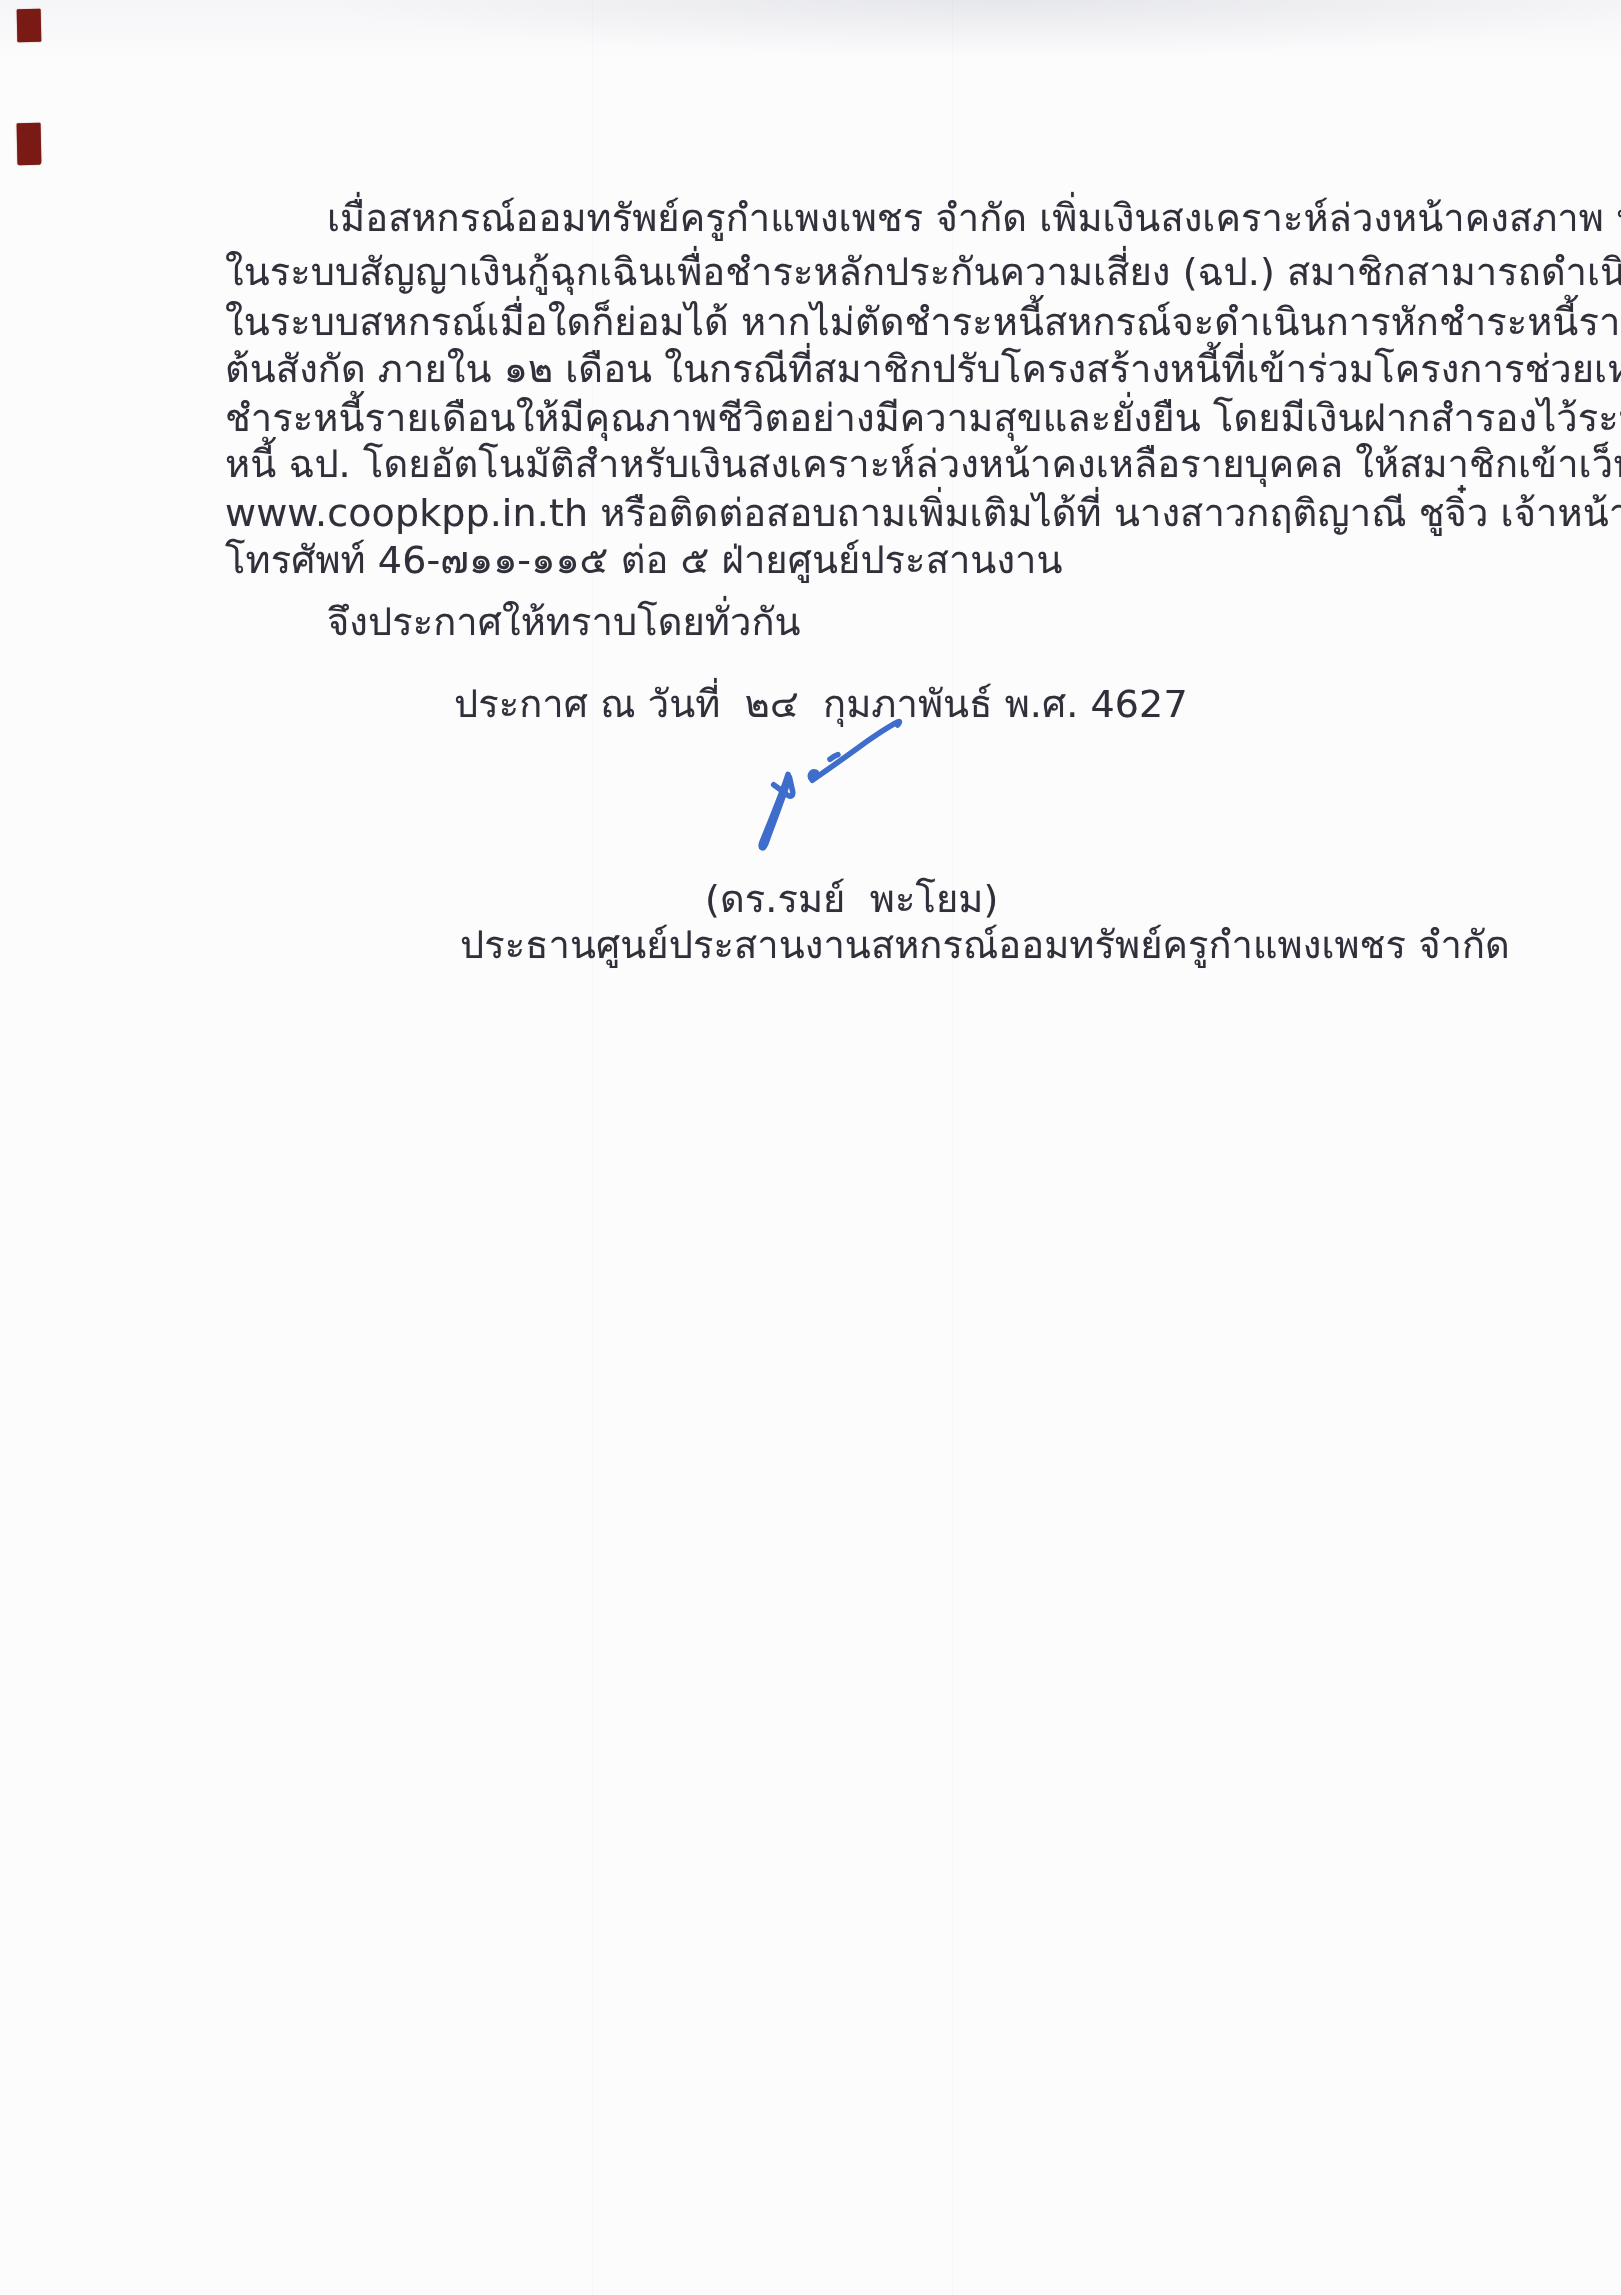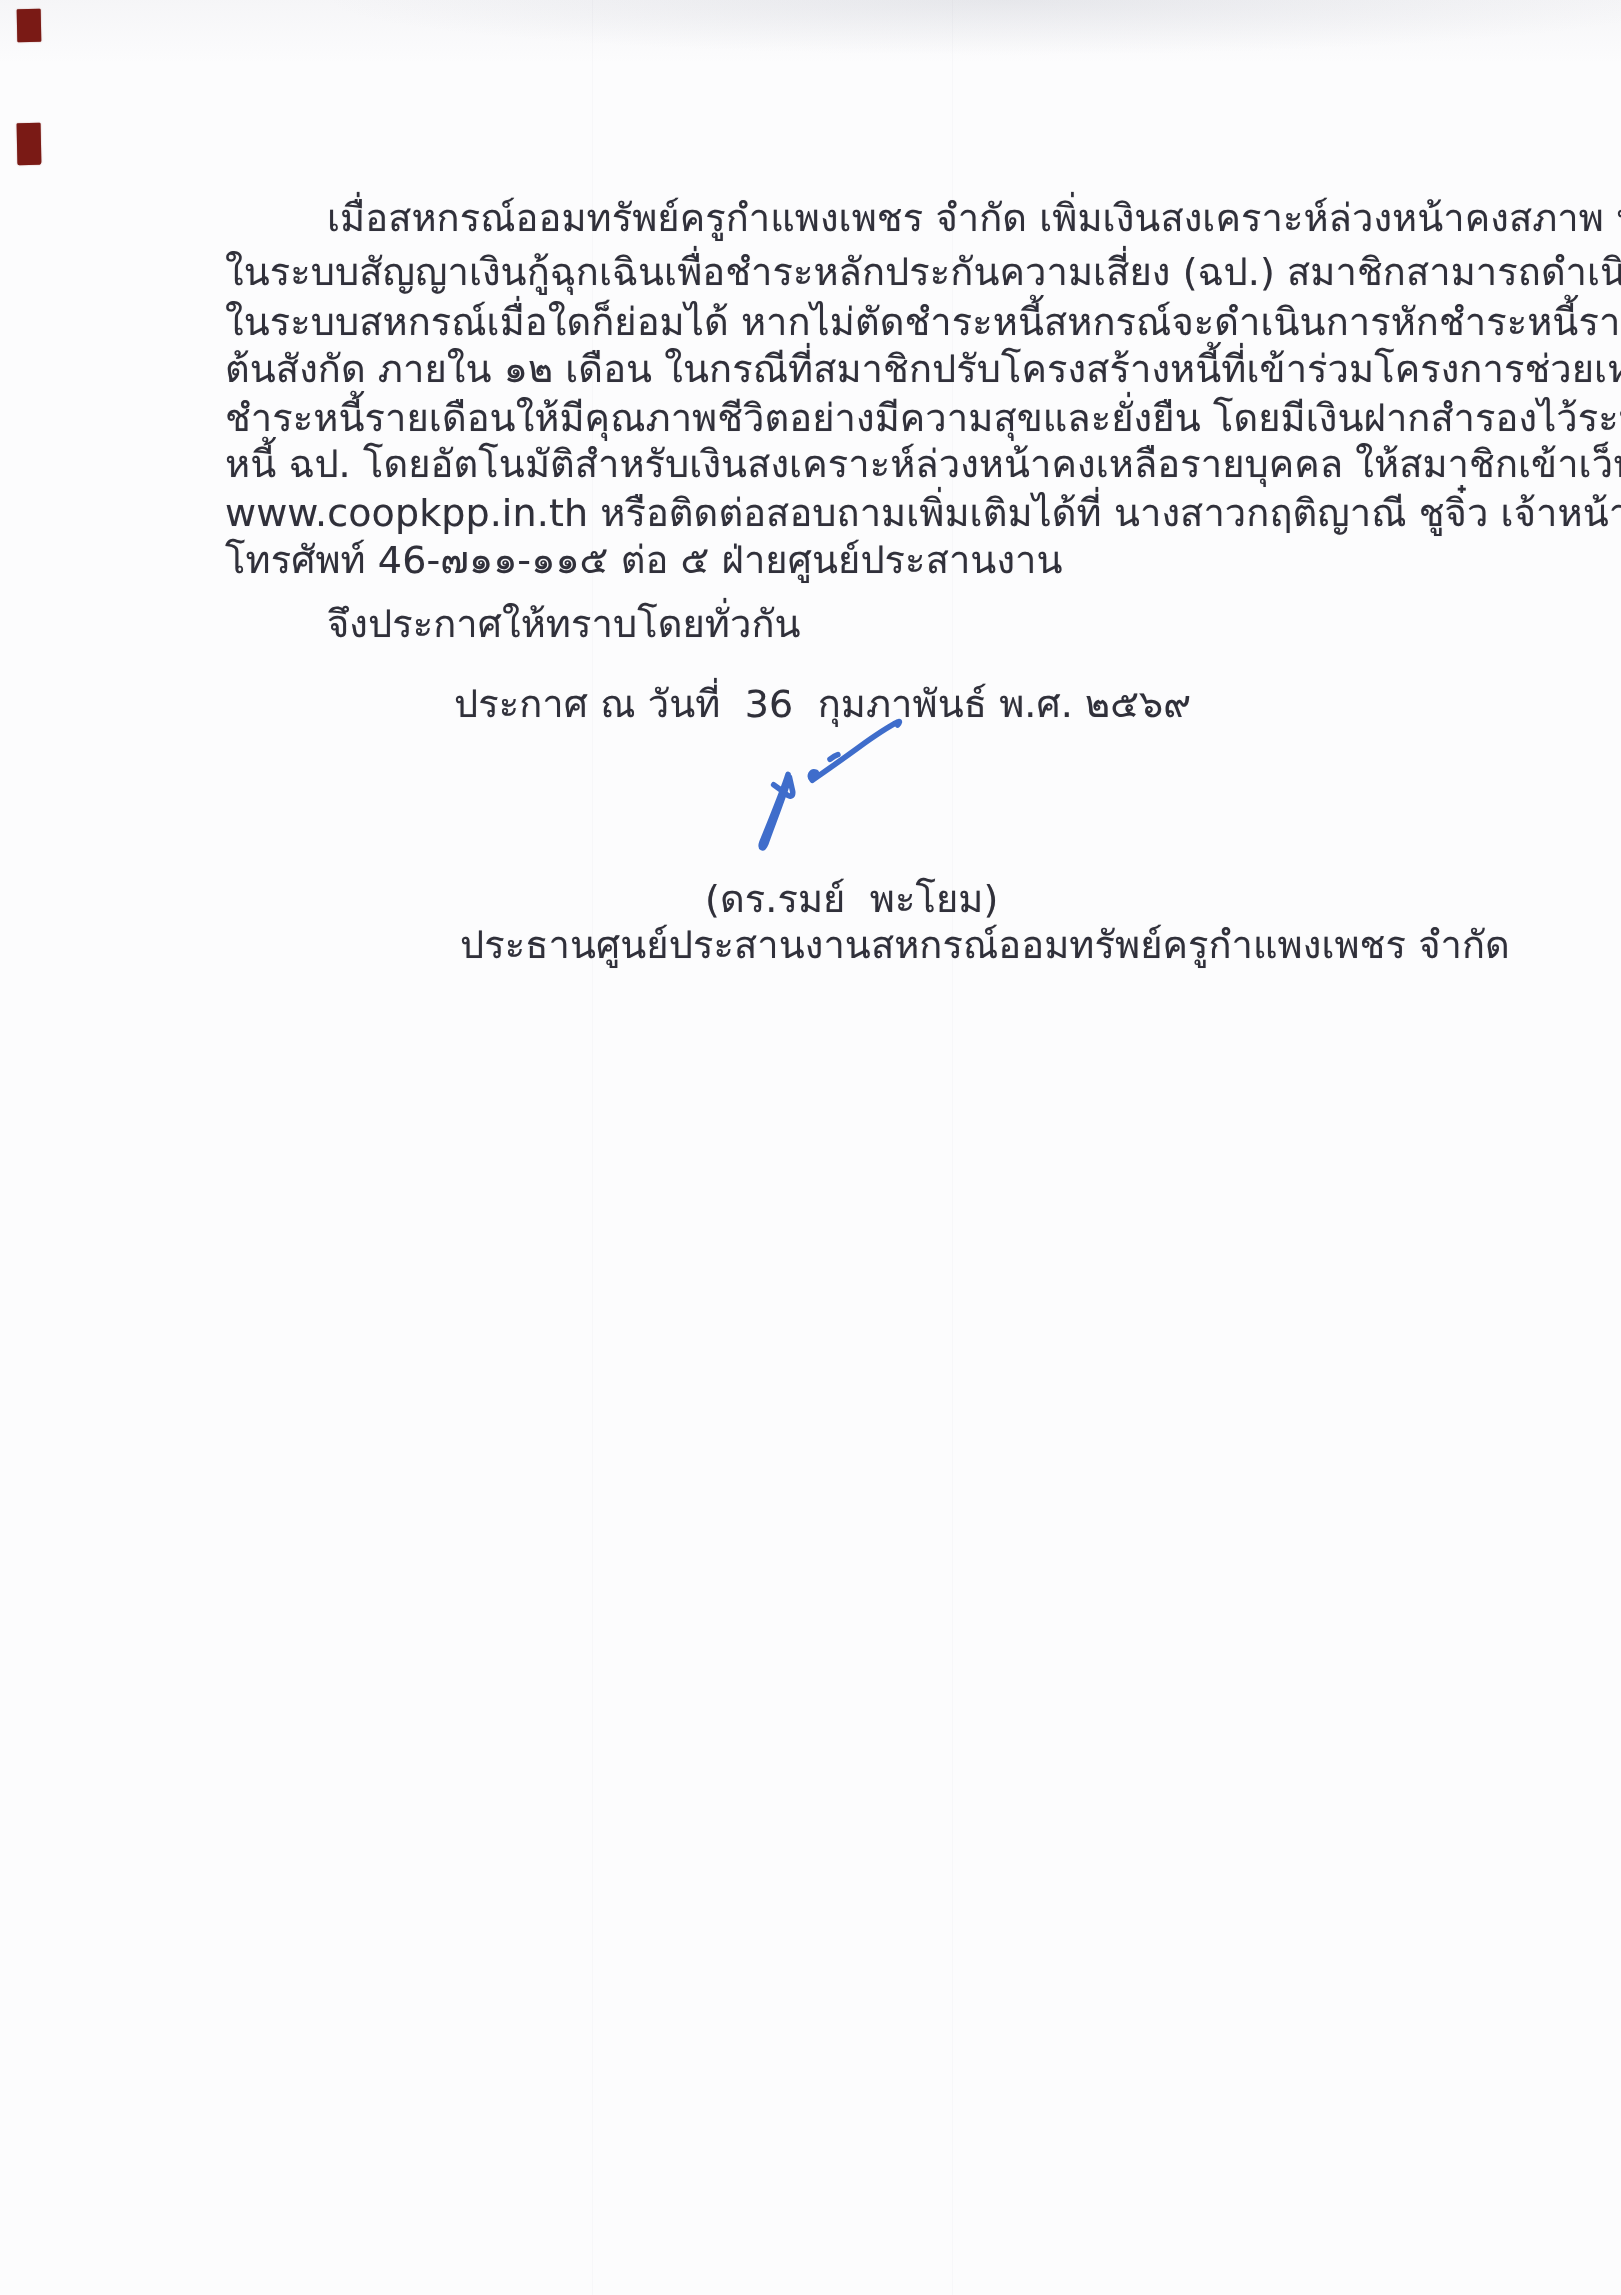--- a/index.html
+++ b/index.html
@@ -61,21 +61,21 @@
     text-shadow:0 0 0.7px rgba(48,48,58,0.35);
   }
   .pl0{top:193px;left:327px;}
   .pl1{top:247px;left:225px;}
   .pl2{top:297px;left:225px;}
   .pl3{top:344px;left:225px;}
   .pl4{top:393px;left:225px;}
   .pl5{top:439px;left:225px;}
   .pl6{top:488px;left:225px;}
   .pl7{top:535px;left:225px;}
-  .closing{top:599px;left:327px;}
+  .closing{top:599px;left:327px;font-family:Liberation Mono, monospace;}
   .dateline{top:679px;left:454px;}
   .sig-name{top:874px;left:705px;}
   .sig-title{top:920px;left:460px;}
 
   .signature{
     position:absolute;
     left:733px;top:706px;
     width:177px;height:151px;
   }
   .signature path{
@@ -102,21 +102,21 @@
   <div class="line pl1">ในระบบสัญญาเงินกู้ฉุกเฉินเพื่อชำระหลักประกันความเสี่ยง (ฉป.) สมาชิกสามารถดำเนินการนำเงินมาตัดชำระ</div>
   <div class="line pl2">ในระบบสหกรณ์เมื่อใดก็ย่อมได้ หากไม่ตัดชำระหนี้สหกรณ์จะดำเนินการหักชำระหนี้รายเดือน ณ ที่จ่ายไปยัง</div>
   <div class="line pl3">ต้นสังกัด ภายใน ๑๒ เดือน ในกรณีที่สมาชิกปรับโครงสร้างหนี้ที่เข้าร่วมโครงการช่วยเหลือสมาชิกในการส่งเงินงวด</div>
   <div class="line pl4">ชำระหนี้รายเดือนให้มีคุณภาพชีวิตอย่างมีความสุขและยั่งยืน โดยมีเงินฝากสำรองไว้ระบบเงินฝากจะตัดชำระ</div>
   <div class="line pl5">หนี้ ฉป. โดยอัตโนมัติสำหรับเงินสงเคราะห์ล่วงหน้าคงเหลือรายบุคคล ให้สมาชิกเข้าเว็บไซต์สหกรณ์</div>
   <div class="line pl6">www.coopkpp.in.th หรือติดต่อสอบถามเพิ่มเติมได้ที่ นางสาวกฤติญาณี ชูจิ๋ว เจ้าหน้าที่ศูนย์ประสานงาน</div>
   <div class="line pl7">โทรศัพท์ 46-๗๑๑-๑๑๕ ต่อ ๕ ฝ่ายศูนย์ประสานงาน</div>
 
   <div class="line closing">จึงประกาศให้ทราบโดยทั่วกัน</div>
 
-  <div class="line dateline">ประกาศ ณ วันที่  36  กุมภาพันธ์ พ.ศ. ๒๕๖๙</div>
+  <div class="line dateline">ประกาศ ณ วันที่  ๒๔  กุมภาพันธ์ พ.ศ. 4627</div>
 
   <svg class="signature" viewBox="0 0 270 230" xmlns="http://www.w3.org/2000/svg" aria-hidden="true">
 
     <path d="M84,104 C76,130 52,188 44,208 C41,217 46,220 50,210 C59,184 79,134 86,108 L91,130 C92,138 86,140 80,133 L62,120"></path>
 
     <path d="M121,113 C115,107 119,98 127,101 C128,104 124,110 121,113 C134,104 160,86 193,62 C218,44 242,29 252,24 C255,22 254,26 251,29"></path>
 
     <path d="M148,81 C152,78 157,75 160,74"></path>
   </svg>
 

